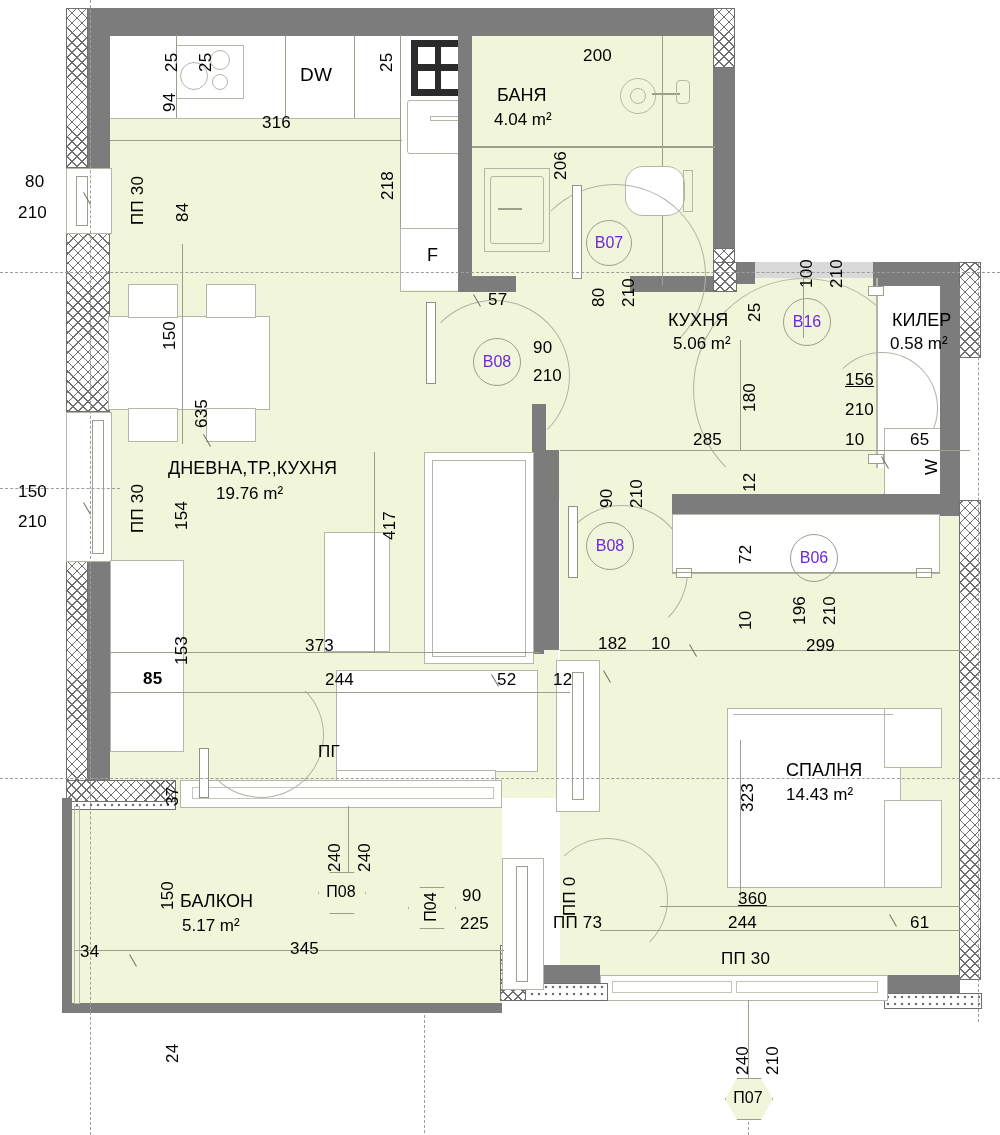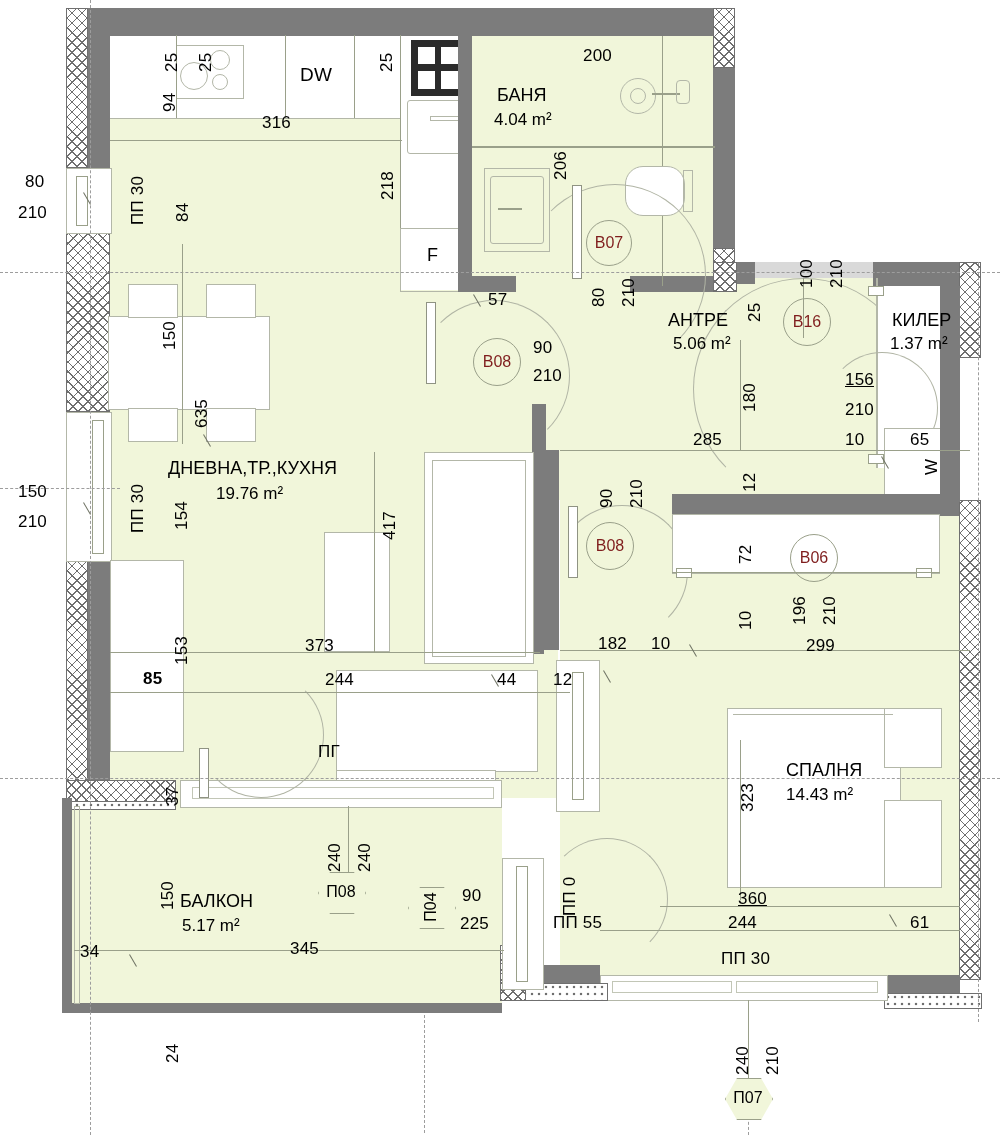--- a/index.html
+++ b/index.html
@@ -44,21 +44,21 @@
   .rname{font-size:18px;font-weight:400;}
   .rarea{font-size:17px;}
   .rot90 {transform:rotate(-90deg);transform-origin:0 0;}
 
   
   .arc{position:absolute;border:1px solid #b0b4a4;border-radius:50%;background:transparent;}
   .leaf{position:absolute;background:#ffffff;border:1px solid #8f9383;}
 
   
   .bub{position:absolute;border:1px solid #9aa08a;border-radius:50%;background:transparent;
-       display:flex;align-items:center;justify-content:center;font-size:16px;color:#7f1d1d;}
+       display:flex;align-items:center;justify-content:center;font-size:16px;color:#6d28d9;}
   .hex{position:absolute;width:46px;height:40px;display:flex;align-items:center;justify-content:center;
        font-size:16px;color:#000;}
   .hex:before{content:"";position:absolute;left:0;top:0;width:100%;height:100%;
        background:#f1f6da;border:1px solid #9aa08a;
        clip-path:polygon(25% 0,75% 0,100% 50%,75% 100%,25% 100%,0 50%);}
   .hex span{position:relative;z-index:2;}
   .hexv span{transform:rotate(-90deg);display:block;}
 
   
   .sash{position:absolute;background:#fff;border:1px solid #9aa08a;}
@@ -272,21 +272,21 @@
   <div class="txt dim rot90" style="left:160px;top:350px;">150</div>
   <div class="txt dim rot90" style="left:192px;top:428px;">635</div>
   <div class="txt rname" style="left:168px;top:458px;">ДНЕВНА,ТР.,КУХНЯ</div>
   <div class="txt rarea" style="left:216px;top:484px;">19.76 m²</div>
   <div class="txt dim rot90" style="left:172px;top:530px;">154</div>
   <div class="txt dim rot90" style="left:172px;top:665px;">153</div>
   <div class="txt dim" style="left:143px;top:669px;font-weight:bold;">85</div>
   <div class="txt dim rot90" style="left:380px;top:540px;">417</div>
   <div class="txt dim" style="left:305px;top:636px;">373</div>
   <div class="txt dim" style="left:325px;top:670px;">244</div>
-  <div class="txt dim" style="left:497px;top:670px;">44</div>
+  <div class="txt dim" style="left:497px;top:670px;">52</div>
   <div class="txt dim" style="left:553px;top:670px;">12</div>
   <div class="txt dim" style="left:318px;top:742px;">ПГ</div>
 
   <div class="bub" style="left:473px;top:338px;width:46px;height:46px;">
       <span>B08</span>
     </div>
   <div class="txt dim" style="left:533px;top:338px;">90</div>
   <div class="txt dim" style="left:533px;top:366px;">210</div>
 
   <div class="bub" style="left:586px;top:220px;width:44px;height:44px;">
@@ -308,32 +308,32 @@
   <div class="txt dim rot90" style="left:827px;top:288px;">210</div>
   <div class="txt dim" style="left:845px;top:370px;text-decoration:underline;">156</div>
   <div class="txt dim" style="left:845px;top:400px;">210</div>
 
   <div class="bub" style="left:790px;top:534px;width:46px;height:46px;">
       <span>B06</span>
     </div>
   <div class="txt dim rot90" style="left:790px;top:625px;">196</div>
   <div class="txt dim rot90" style="left:820px;top:625px;">210</div>
 
-  <div class="txt rname" style="left:668px;top:310px;">АНТРЕ</div>
+  <div class="txt rname" style="left:668px;top:310px;">КУХНЯ</div>
   <div class="txt rarea" style="left:673px;top:334px;">5.06 m²</div>
   <div class="txt dim rot90" style="left:745px;top:322px;">25</div>
   <div class="txt dim rot90" style="left:740px;top:412px;">180</div>
   <div class="txt dim" style="left:693px;top:430px;">285</div>
   <div class="txt dim" style="left:845px;top:430px;">10</div>
   <div class="txt dim rot90" style="left:740px;top:492px;">12</div>
   <div class="txt dim" style="left:598px;top:634px;">182</div>
   <div class="txt dim" style="left:651px;top:634px;">10</div>
 
   <div class="txt rname" style="left:892px;top:310px;">КИЛЕР</div>
-  <div class="txt rarea" style="left:890px;top:334px;">1.37 m²</div>
+  <div class="txt rarea" style="left:890px;top:334px;">0.58 m²</div>
   <div class="txt dim" style="left:910px;top:430px;">65</div>
   <div class="txt dim rot90" style="left:922px;top:475px;">W</div>
 
   <div class="txt dim rot90" style="left:736px;top:564px;">72</div>
   <div class="txt dim rot90" style="left:736px;top:630px;">10</div>
   <div class="txt dim" style="left:806px;top:636px;">299</div>
   <div class="txt dim rot90" style="left:738px;top:812px;">323</div>
   <div class="txt rname" style="left:786px;top:760px;">СПАЛНЯ</div>
   <div class="txt rarea" style="left:786px;top:785px;">14.43 m²</div>
   <div class="txt dim" style="left:738px;top:889px;text-decoration:underline;">360</div>
@@ -363,21 +363,21 @@
     <span>П08</span>
   </div>
 
   <div class="hex hexv" style="left:408px;top:887px;">
     <span>П04</span>
   </div>
   <div class="txt dim" style="left:462px;top:886px;">90</div>
   <div class="txt dim" style="left:460px;top:914px;">225</div>
 
   <div class="txt dim rot90" style="left:560px;top:916px;">ПП 0</div>
-  <div class="txt dim" style="left:553px;top:913px;">ПП 55</div>
+  <div class="txt dim" style="left:553px;top:913px;">ПП 73</div>
 
   <div class="tick" style="left:80px;top:198px;"></div>
   <div class="tick" style="left:80px;top:508px;"></div>
   <div class="tick" style="left:470px;top:300px;"></div>
   <div class="tick" style="left:600px;top:676px;"></div>
   <div class="tick" style="left:686px;top:650px;"></div>
   <div class="tick" style="left:886px;top:920px;"></div>
   <div class="tick" style="left:878px;top:462px;"></div>
   <div class="tick" style="left:126px;top:960px;"></div>
   <div class="tick" style="left:488px;top:680px;"></div>

